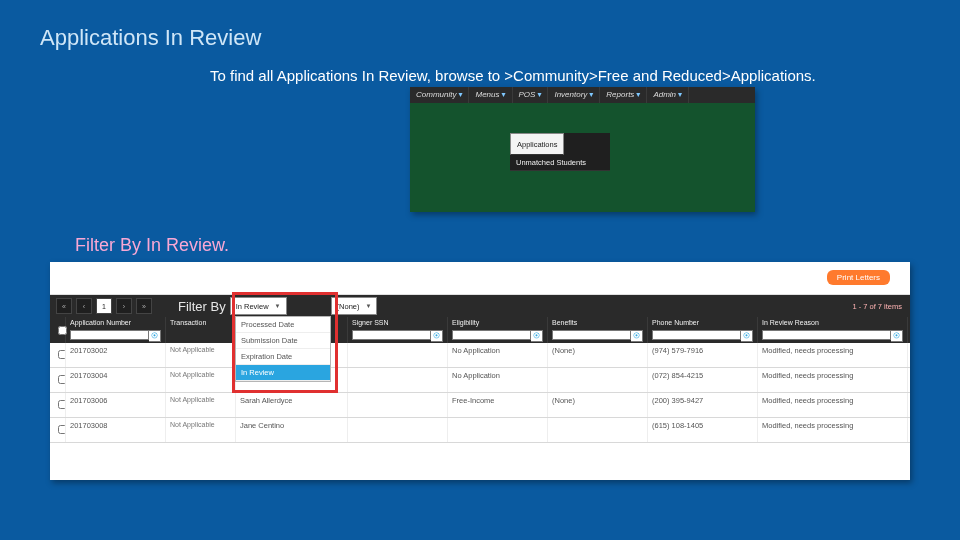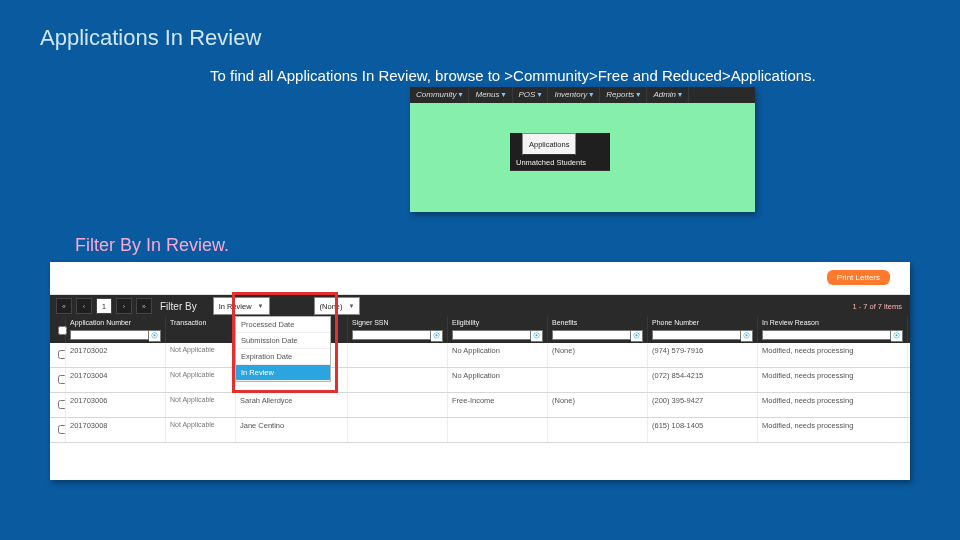--- a/index.html
+++ b/index.html
@@ -2,41 +2,41 @@
 <html><head>
 <meta charset="utf-8">
 <style>
   html,body{margin:0;padding:0;width:960px;height:540px;background:#0a5aa0;font-family:"Segoe UI",Arial,sans-serif;overflow:hidden}
   .page{position:relative;width:960px;height:540px}
   .title{position:absolute;left:40px;top:25px;color:#cfe6f7;font-size:22px}
   .instr{position:absolute;left:210px;top:67px;color:#fff;font-size:15px}
   .sub{position:absolute;left:75px;top:235px;color:#f9a8d4;font-size:18px}
 
   
-  .shot1{position:absolute;left:410px;top:87px;width:345px;height:125px;background:#86efac;box-shadow:2px 3px 6px rgba(0,0,0,.35)}
+  .shot1{position:absolute;left:410px;top:87px;width:345px;height:125px;background:#14532d;box-shadow:2px 3px 6px rgba(0,0,0,.35)}
   .nav{display:flex;background:#2a2a2a;height:16px;font-size:8px;color:#dcdcdc}
   .nav span{padding:3px 6px 0 6px;border-right:1px solid #3a3a3a}
   .nav span b{color:#7fc8ff;font-weight:normal;margin-left:2px}
   .drop{position:absolute;left:5px;top:16px;width:95px;background:#1f1f1f;font-size:7.5px;color:#eee}
   .drop div{padding:3px 6px;border-bottom:1px solid #333}
   .drop .hi{background:#fff;color:#222}
   .fly{position:absolute;left:100px;top:46px;width:100px;background:#1f1f1f;font-size:7.5px;color:#eee}
   .fly div{padding:3px 6px;border-bottom:1px solid #333}
   .fly .sel{background:#f4f4f4;color:#222}
   .arr{float:right;color:#aaa;font-size:7px}
 
   
   .shot2{position:absolute;left:50px;top:262px;width:860px;height:218px;background:#fff;box-shadow:2px 3px 6px rgba(0,0,0,.35);font-size:8px;color:#333}
   .topbar{height:32px;border-bottom:1px solid #e0e0e0;position:relative}
   .btn-orange{position:absolute;right:20px;top:8px;background:#ff7a2d;color:#fff;padding:3px 10px;font-size:8px;border-radius:6px}
   .bar{background:#2a2a2a;height:22px;color:#eee;display:flex;align-items:center;padding:0 6px;gap:4px;position:relative}
   .pg{width:14px;height:14px;background:#1f1f1f;border:1px solid #444;display:flex;align-items:center;justify-content:center;font-size:7px;color:#aaa}
   .pg.cur{background:#fff;color:#222}
-  .lbl{font-size:10px;color:#e6e6e6;margin-left:4px}
-  .sel{height:14px;background:#fff;color:#222;font-size:7.5px;padding:1px 5px;border:1px solid #888;margin-left:12px;display:inline-flex;align-items:center}
+  .lbl{font-size:13px;color:#e6e6e6;margin-left:22px}
+  .sel{height:14px;background:#fff;color:#222;font-size:7.5px;padding:1px 5px;border:1px solid #888;margin-left:0;display:inline-flex;align-items:center}
   .sel .caret{margin-left:6px;font-size:6px;color:#555}
   .count{position:absolute;right:8px;color:#ffb3b3;font-size:7.5px}
   .redbox{position:absolute;border:3px solid #e03030;width:100px;height:95px;left:182px;top:30px;pointer-events:none}
   
   .dd{position:absolute;left:185px;top:54px;width:94px;background:#fff;border:1px solid #b5b5b5;z-index:5;font-size:7.5px;color:#555}
   .dd div{padding:3px 5px;border-bottom:1px solid #eee}
   .dd .on{background:#2aa5e0;color:#fff}
   
   .hdr{background:#2a2a2a;height:26px;display:flex;color:#eee}
   .col{flex:0 0 auto;padding:2px 0 0 4px;box-sizing:border-box;border-right:1px solid #3a3a3a}

